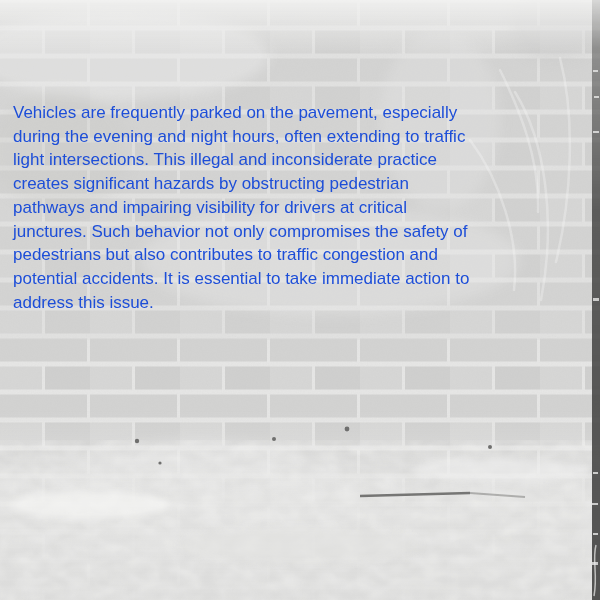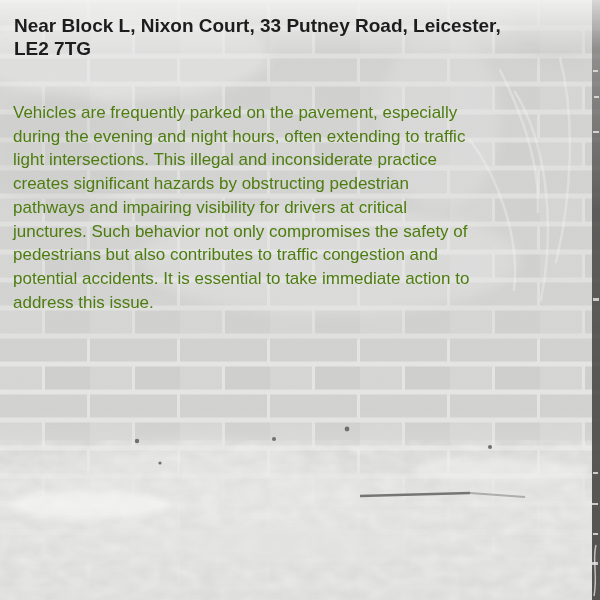--- a/index.html
+++ b/index.html
@@ -28,21 +28,21 @@
     white-space: pre-line;
   }
   .report-description {
     position: absolute;
     left: 13px;
     top: 101px;
     width: 578px;
     font-size: 17px;
     line-height: 23.7px;
     font-weight: normal;
-    color: #4d7c0f;
+    color: #1d4ed8;
     white-space: pre-line;
   }
 </style>
 </head>
 <body>
 
 <div class="stage">
 
   <svg class="photo-bg" width="600" height="600" viewBox="0 0 600 600" aria-hidden="true">
     <defs>
@@ -141,22 +141,20 @@
       <rect x="593" y="131" width="6" height="2"></rect>
       <rect x="593" y="298" width="6" height="3"></rect>
       <rect x="593" y="472" width="5" height="2"></rect>
       <rect x="592" y="503" width="6" height="2"></rect>
       <rect x="593" y="533" width="5" height="2"></rect>
       <rect x="592" y="562" width="6" height="3"></rect>
     </g>
     <path d="M596,545 C592,560 598,575 594,596" stroke="#eeeeed" stroke-width="1.5" opacity="0.7" fill="none"></path>
   </svg>
 
-  <div class="report-location">Near Block L, Nixon Court, 33 Putney Road, Leicester,
-LE2 7TG</div>
 
   <div class="report-description">Vehicles are frequently parked on the pavement, especially
 during the evening and night hours, often extending to traffic
 light intersections. This illegal and inconsiderate practice
 creates significant hazards by obstructing pedestrian
 pathways and impairing visibility for drivers at critical
 junctures. Such behavior not only compromises the safety of
 pedestrians but also contributes to traffic congestion and
 potential accidents. It is essential to take immediate action to
 address this issue.</div>

